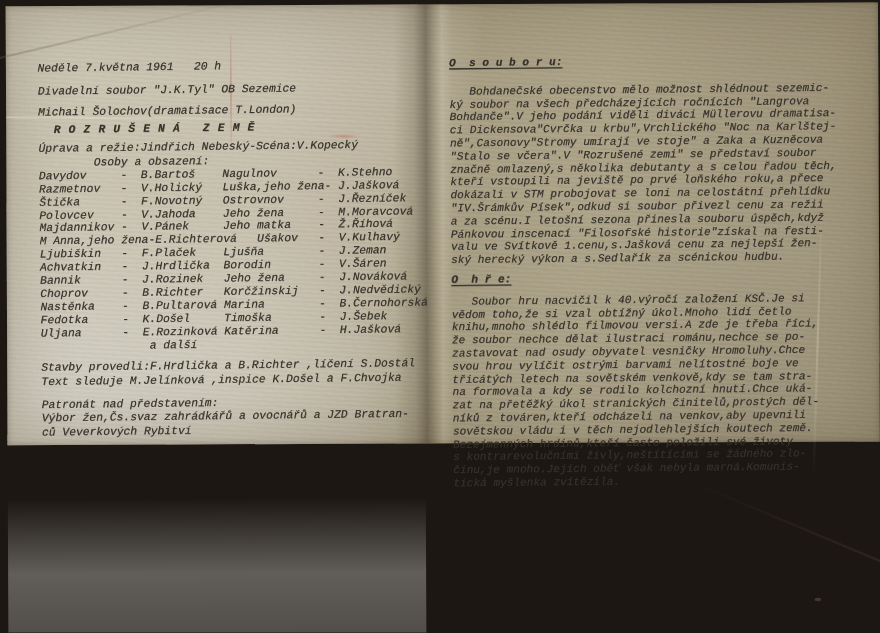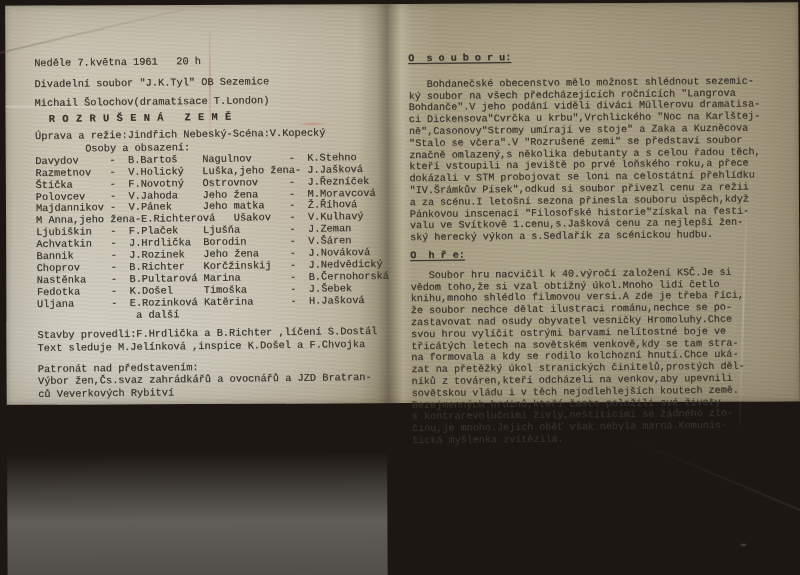--- a/index.html
+++ b/index.html
@@ -1,21 +1,21 @@
 <!DOCTYPE html>
 <html><head>
 <meta charset="utf-8">
 <style>
   html,body { margin:0; padding:0; }
   body {
     width:800px; height:575px; overflow:hidden;
     background:#1c1712;
     font-family:"Liberation Mono","DejaVu Sans Mono",monospace;
   }
-  .scene { position:relative; width:800px; height:405px; }
+  .scene { position:relative; width:800px; height:405px;font-style:italic; }
 
   .paper {
     position:absolute; left:6px; top:4px; right:1px; bottom:2px;
     transform:rotate(-0.25deg);
     background:
       repeating-linear-gradient(3deg, rgba(255,255,255,0.022) 0 2px, rgba(0,0,0,0.02) 2px 4px),
       radial-gradient(420px 260px at 12% 88%, rgba(214,214,208,0.55), rgba(214,214,208,0) 70%),
       radial-gradient(520px 300px at 92% 8%, rgba(133,122,92,0.28), rgba(133,122,92,0) 65%),
       radial-gradient(600px 380px at 86% 88%, rgba(128,120,98,0.22), rgba(128,120,98,0) 70%),
       linear-gradient(97deg, #ccc6b5 0%, #c8c1ae 30%, #beb5a0 43%, #a99f85 52%, #b0a78d 66%, #a99f86 84%, #a1977c 100%);

